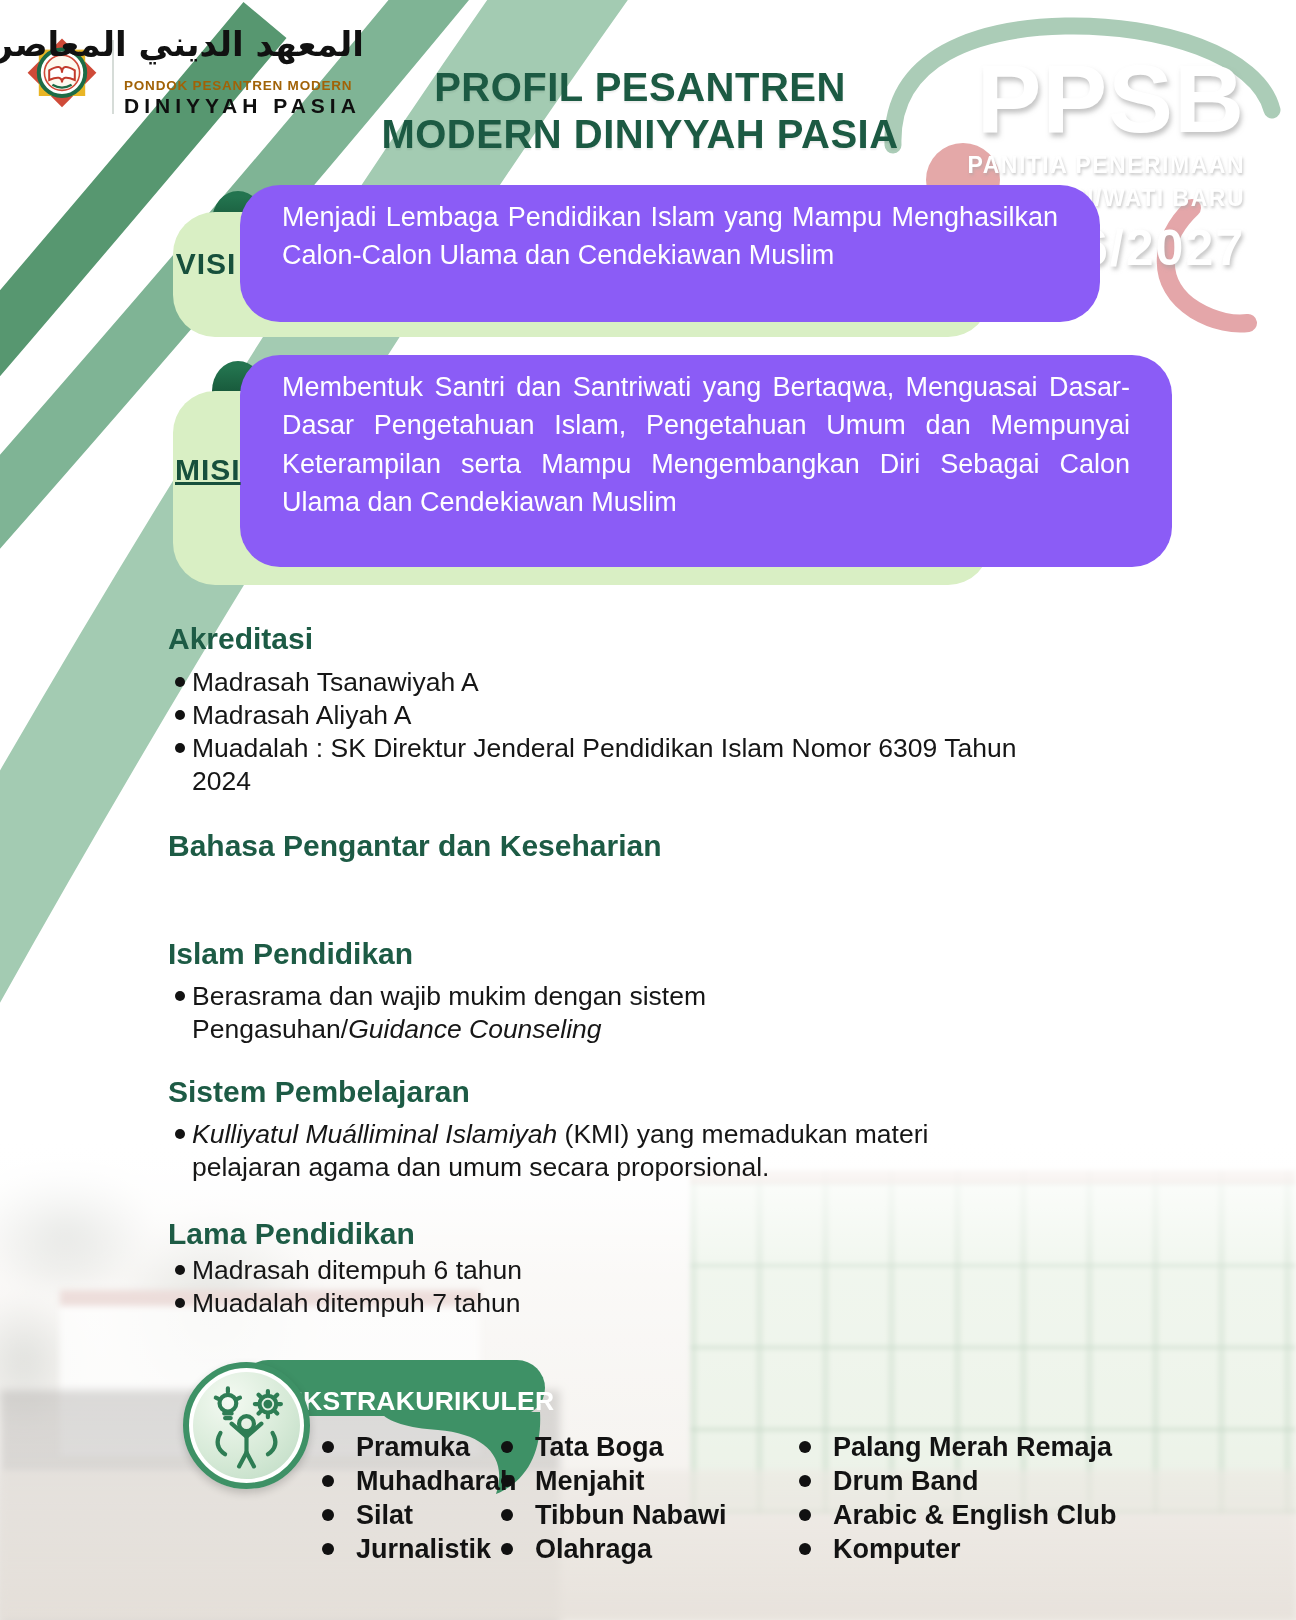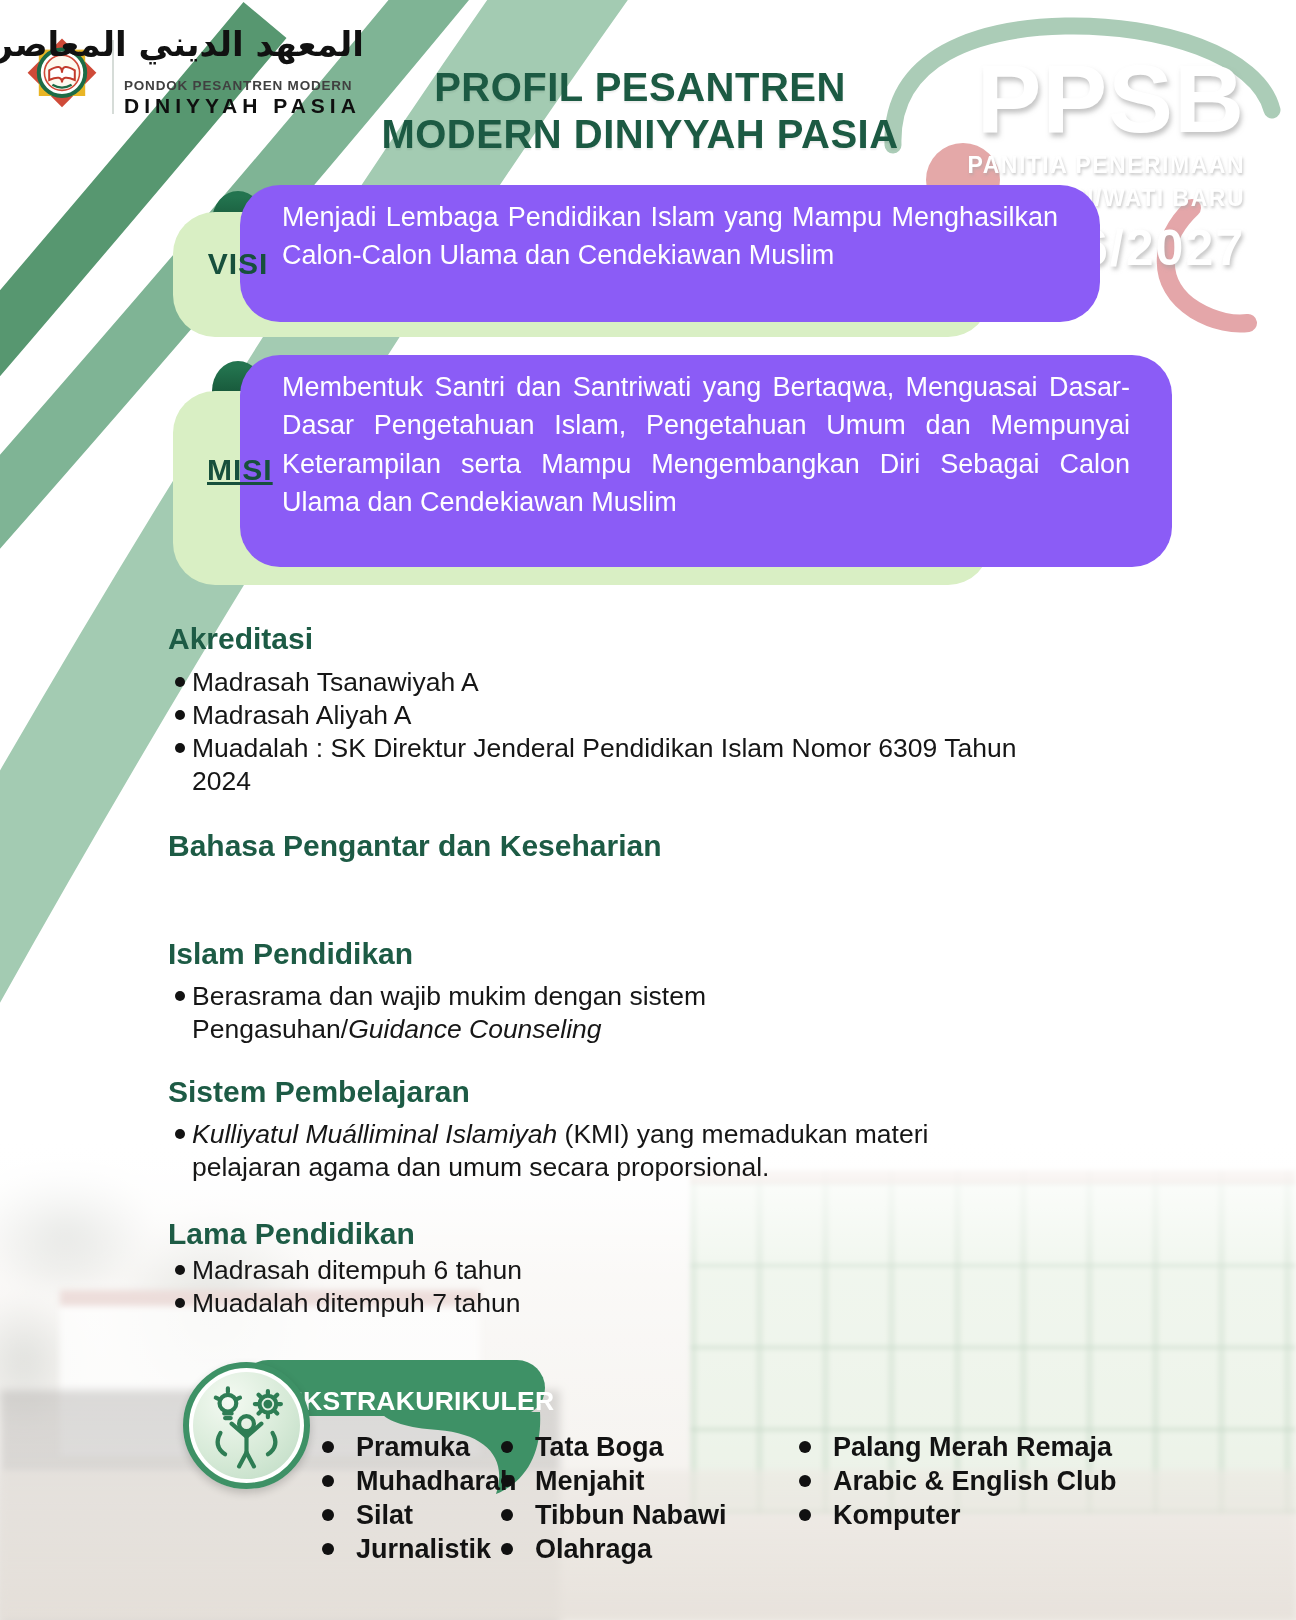--- a/index.html
+++ b/index.html
@@ -10,21 +10,21 @@
   
   .swoosh-svg{left:0;top:0;z-index:0;}
   .tr-svg{left:850px;top:10px;z-index:1;}
 
   
   .logo-star{left:22px;top:30px;width:80px;height:84px;z-index:2;}
   .logo-divider{left:112px;top:40px;width:2px;height:74px;background:#d6dcd8;z-index:2;}
   .brand-arabic{left:112px;top:24px;width:252px;height:50px;z-index:2;
     font-family:"DejaVu Sans",sans-serif;font-weight:bold;font-size:34px;color:#111;
     direction:rtl;text-align:right;line-height:1.2;white-space:nowrap;}
-  .brand-line1{left:124px;top:78px;z-index:2;font-size:13.5px;letter-spacing:.8px;font-weight:600;color:#404040;white-space:nowrap;}
+  .brand-line1{left:124px;top:78px;z-index:2;font-size:13.5px;letter-spacing:.8px;font-weight:600;color:#a16207;white-space:nowrap;}
   .brand-line2{left:124px;top:94px;z-index:2;font-size:21px;letter-spacing:5px;font-weight:800;color:#0f0f0f;white-space:nowrap;}
   .page-title{left:335px;top:64px;width:610px;z-index:2;text-align:center;
     font-size:40px;line-height:1.18;font-weight:800;color:#1c5a43;letter-spacing:.5px;
     text-shadow:0 2px 2px rgba(0,0,0,.07);}
 
   
   .ppsb{right:51px;top:50px;z-index:2;text-align:right;color:#fff;}
   .ppsb-acronym{font-size:97px;font-weight:800;line-height:1;letter-spacing:1px;
     text-shadow:2px 4px 5px rgba(150,150,150,.55);}
   .ppsb-sub{font-size:23px;font-weight:700;letter-spacing:1.5px;line-height:1.25;margin-top:4px;
@@ -35,21 +35,21 @@
   
   .card{z-index:3;}
   .card-fold{position:absolute;left:39px;top:6px;width:52px;height:58px;
     border-radius:26px 26px 0 0/30px 30px 0 0;
     background:linear-gradient(180deg,#23744f 10%,#0e4129 95%);z-index:1;}
   .card-pale{position:absolute;background:#d9efc4;border-radius:42px;z-index:2;}
   .card-green{position:absolute;background:#8b5cf6;border-radius:40px;z-index:3;
     color:#fff;text-align:justify;box-sizing:border-box;}
   .card-green .txt{text-align:justify;}
   .card-label{position:absolute;left:2px;width:62px;text-align:center;z-index:4;
-    font-size:30px;font-weight:800;color:#17503c;letter-spacing:1px;margin-left:32px;}
+    font-size:30px;font-weight:800;color:#17503c;letter-spacing:1px;}
   .visi-card{left:173px;top:185px;width:927px;height:160px;}
   .visi-pale{left:0;top:27px;width:817px;height:125px;}
   .visi-green{left:67px;top:0;width:860px;height:137px;padding:14px 42px 0 42px;
     font-size:27px;line-height:1.4;}
   .visi-label{top:62px;}
   .misi-card{left:173px;top:355px;width:927px;height:240px;}
   .misi-pale{left:0;top:36px;width:817px;height:194px;}
   .misi-green{left:67px;top:0;width:932px;height:212px;padding:13px 42px 0 42px;
     font-size:27px;line-height:1.42;}
   .misi-label{top:98px;text-decoration:underline;}
@@ -232,17 +232,18 @@
     <li>Jurnalistik</li>
   </ul>
   <ul class="abs ekstra-col col2">
     <li>Tata Boga</li>
     <li>Menjahit</li>
     <li>Tibbun Nabawi</li>
     <li>Olahraga</li>
   </ul>
   <ul class="abs ekstra-col col3">
     <li>Palang Merah Remaja</li>
+    <li>Drum Band</li>
     <li>Arabic &amp; English Club</li>
     <li>Komputer</li>
   </ul>
 
 </div>
 
 </body></html>

